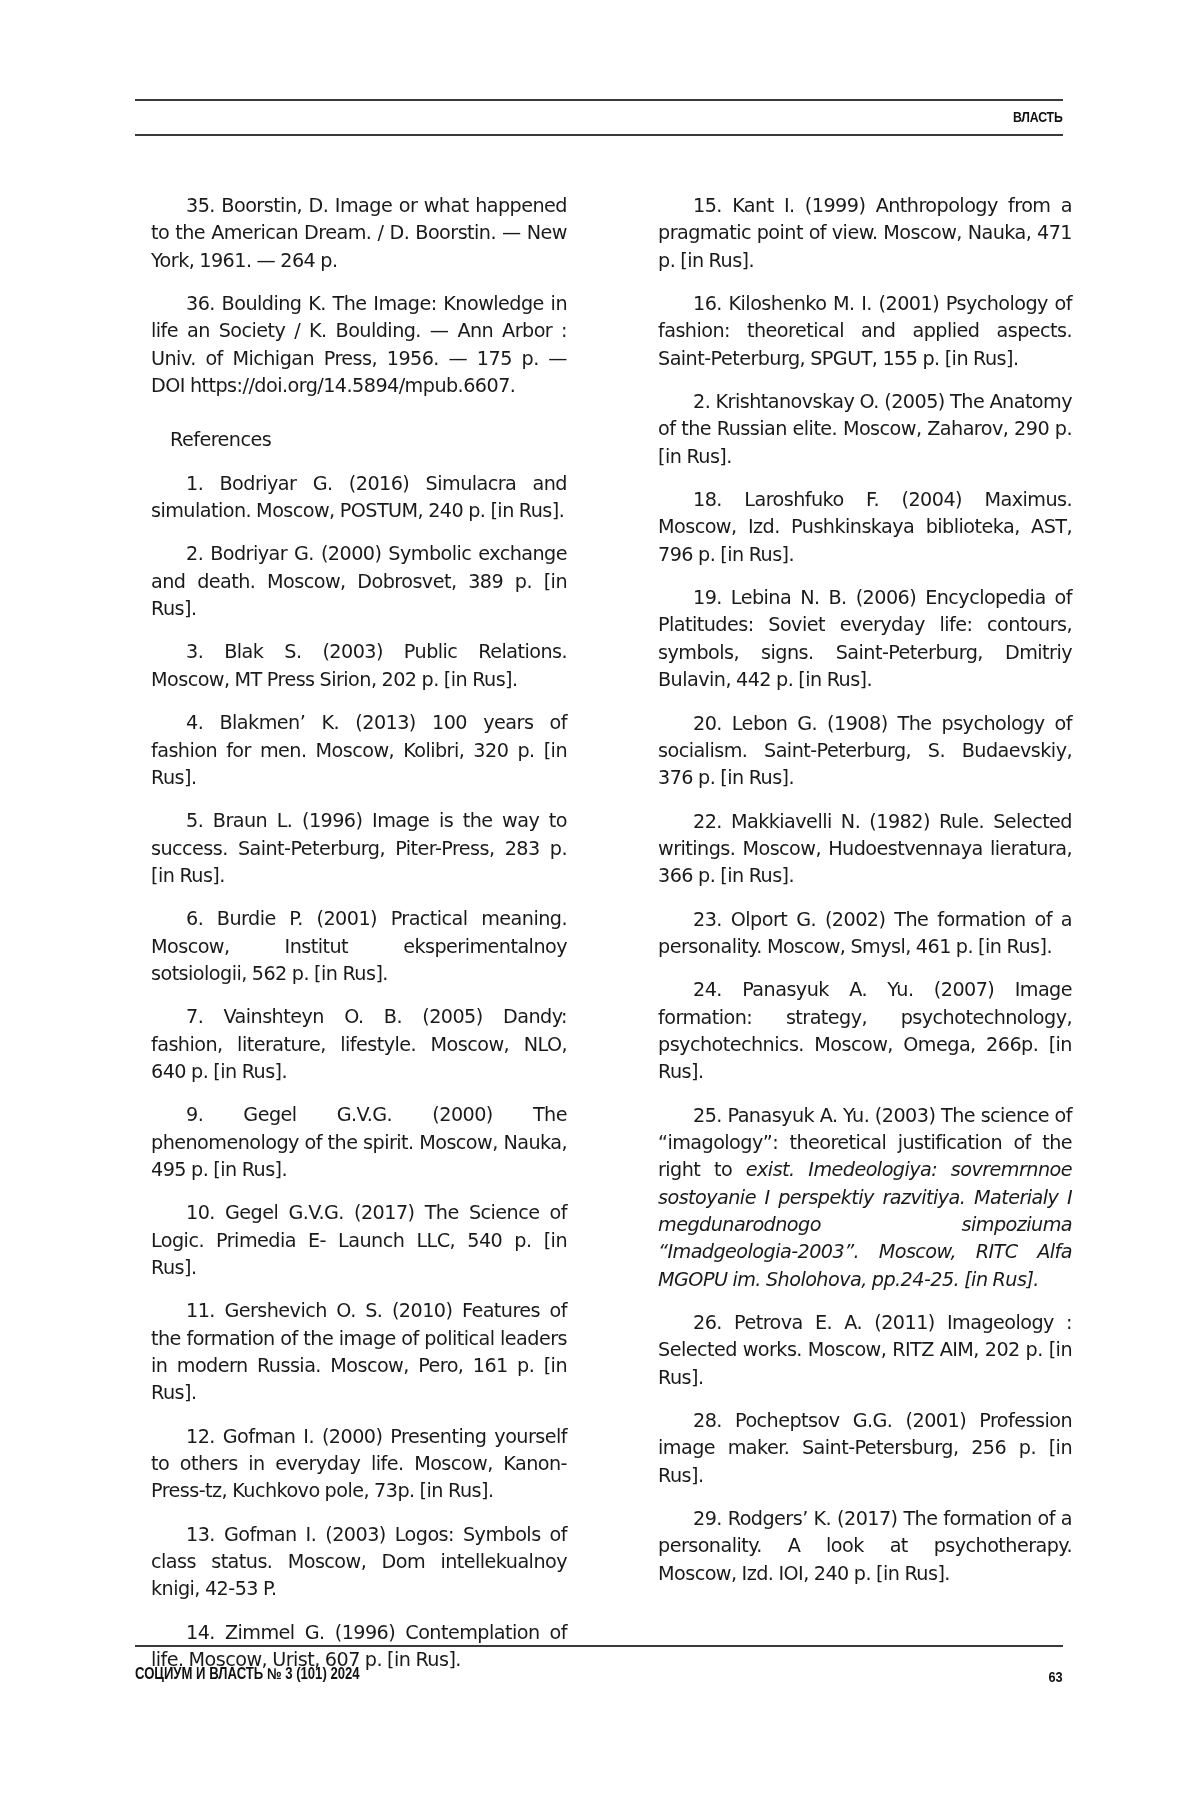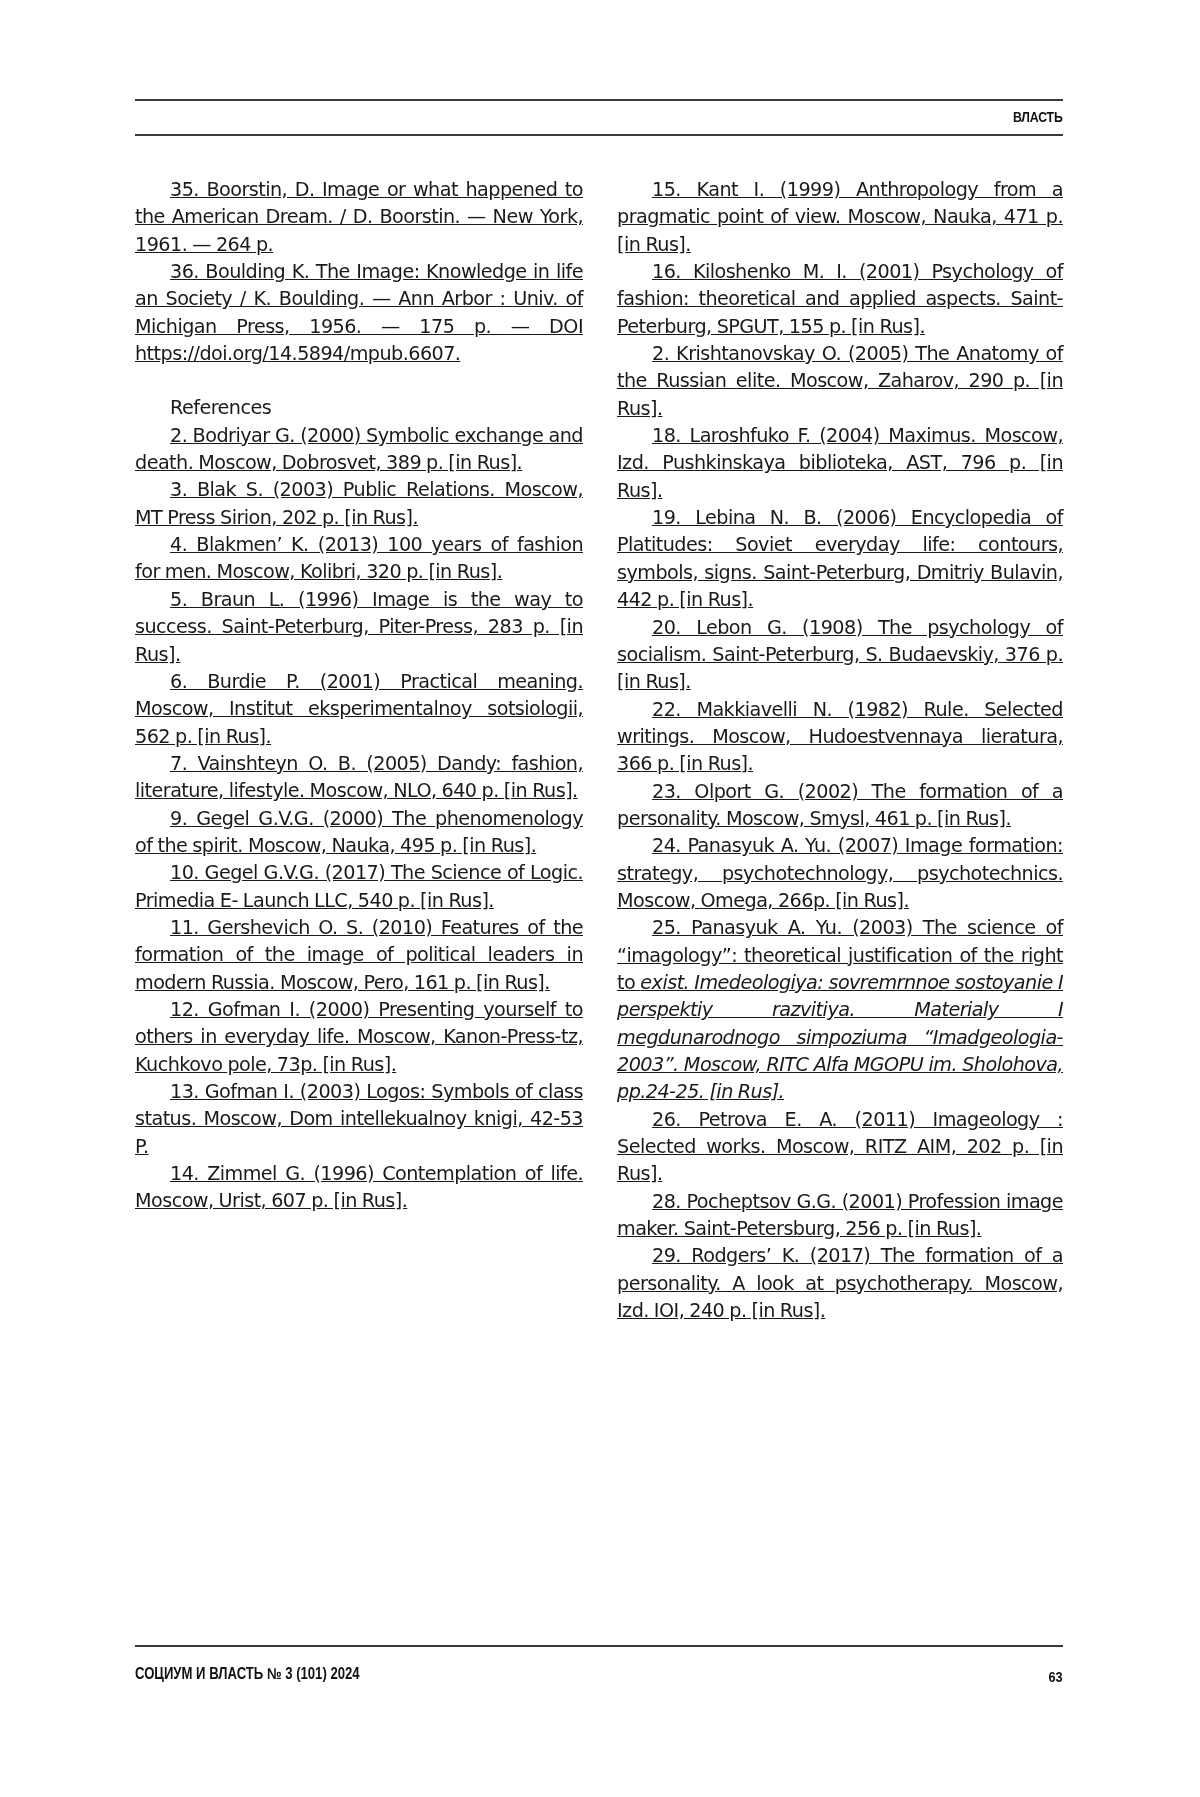--- a/index.html
+++ b/index.html
@@ -19,36 +19,37 @@
     position: absolute; right: 137px; top: 1668px;
     font-family: "Liberation Sans", sans-serif; font-weight: bold; font-size: 15px;
     color: #111; transform: scaleX(0.85); transform-origin: right center;
   }
   .col {
     position: absolute; top: 176px; width: 448px;
     font-family: "DejaVu Sans", sans-serif; font-size: 19.2px; line-height: 27.35px;
     text-align: justify; letter-spacing: -0.55px; word-spacing: -0.5px;
   }
   .col.left { left: 135px; }
-  .col.right { left: 617px; width: 446px; }
-  .ref { text-indent: 35px; margin: 0; hyphens: auto; text-decoration: underline; }
+  .col.right { left: 642px; width: 446px; }
+  .ref { text-indent: 35px; margin: 16px; hyphens: auto; }
   .ref .it { font-style: italic; }
   .refs-heading { font-weight: normal; text-indent: 35px; margin: 27px 0 0 0; }
 </style>
 </head>
 <body>
 
 <div class="rule" style="top:99px;"></div>
 <div class="header-title">ВЛАСТЬ</div>
 <div class="rule" style="top:134px;"></div>
 
 <div class="col left">
   <p class="ref">35. Boorstin, D. Image or what happened to the American Dream. / D. Boorstin. — New York, 1961. — 264 p.</p>
   <p class="ref">36. Boulding K. The Image: Knowledge in life an Society / K. Boulding. — Ann Arbor : Univ. of Michigan Press, 1956. — 175 p. — DOI https://doi.org/14.5894/mpub.6607.</p>
   <p class="refs-heading">References</p>
+  <p class="ref">1. Bodriyar G. (2016) Simulacra and simulation. Moscow, POSTUM, 240 p. [in Rus].</p>
   <p class="ref">2. Bodriyar G. (2000) Symbolic exchange and death. Moscow, Dobrosvet, 389 p. [in Rus].</p>
   <p class="ref">3. Blak S. (2003) Public Relations. Moscow, MT Press Sirion, 202 p. [in Rus].</p>
   <p class="ref">4. Blakmen’ K. (2013) 100 years of fashion for men. Moscow, Kolibri, 320 p. [in Rus].</p>
   <p class="ref">5. Braun L. (1996) Image is the way to success. Saint-Peterburg, Piter-Press, 283 p. [in Rus].</p>
   <p class="ref">6. Burdie P. (2001) Practical meaning. Moscow, Institut eksperimentalnoy sotsiologii, 562 p. [in Rus].</p>
   <p class="ref">7. Vainshteyn O. B. (2005) Dandy: fashion, literature, lifestyle. Moscow, NLO, 640 p. [in Rus].</p>
   <p class="ref">9. Gegel G.V.G. (2000) The phenomenology of the spirit. Moscow, Nauka, 495 p. [in Rus].</p>
   <p class="ref">10. Gegel G.V.G. (2017) The Science of Logic. Primedia E- Launch LLC, 540 p. [in Rus].</p>
   <p class="ref">11. Gershevich O. S. (2010) Features of the formation of the image of political leaders in modern Russia. Moscow, Pero, 161 p. [in Rus].</p>
   <p class="ref">12. Gofman I. (2000) Presenting yourself to others in everyday life. Moscow, Kanon-Press-tz, Kuchkovo pole, 73p. [in Rus].</p>

